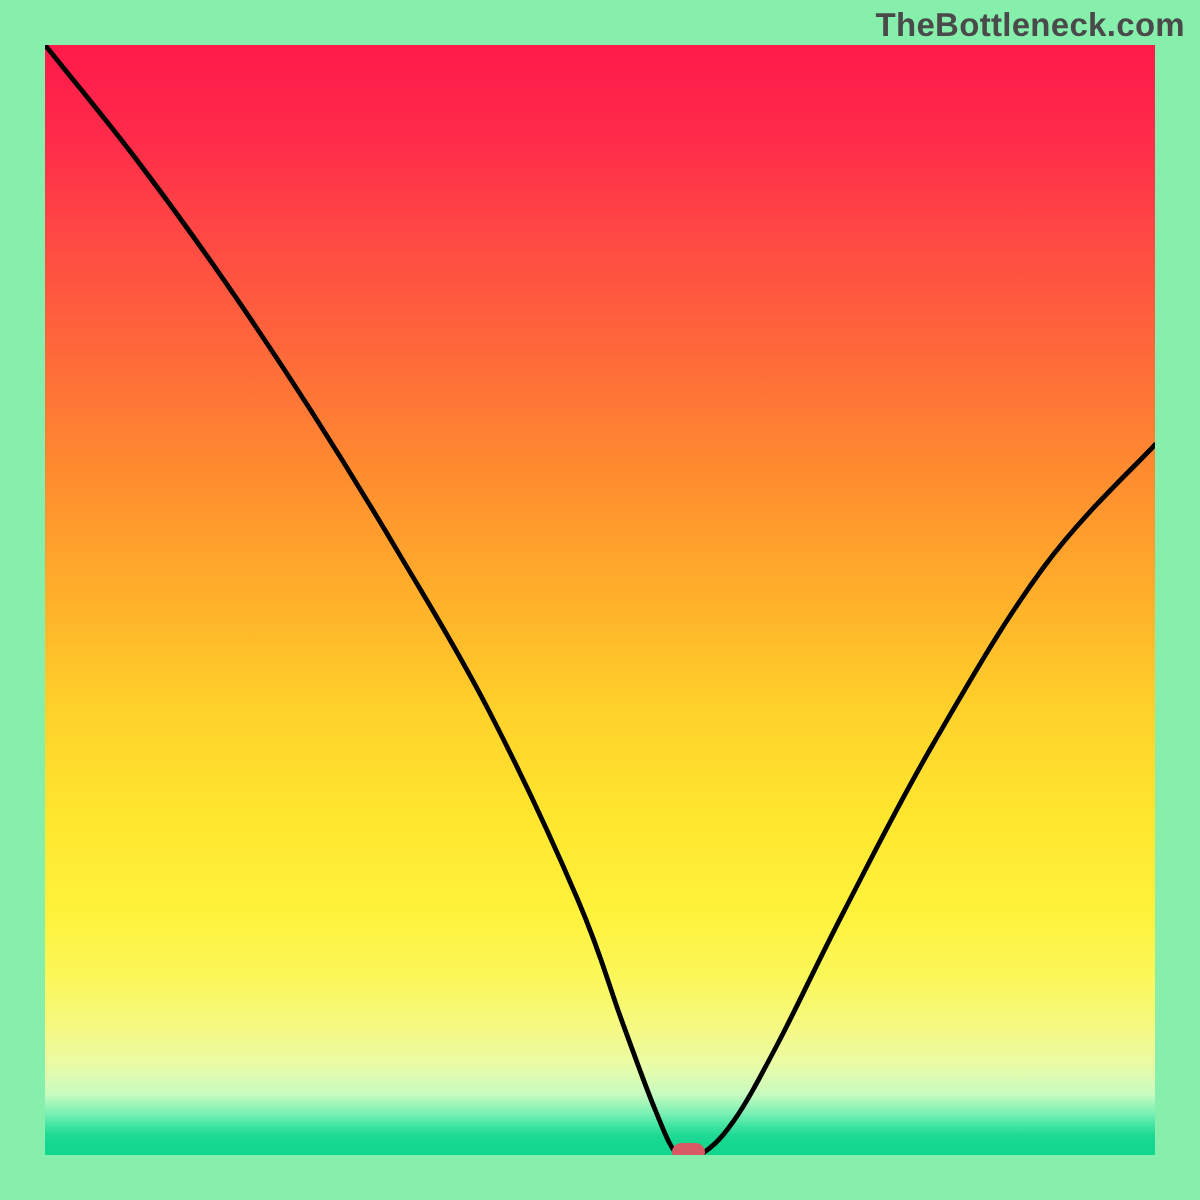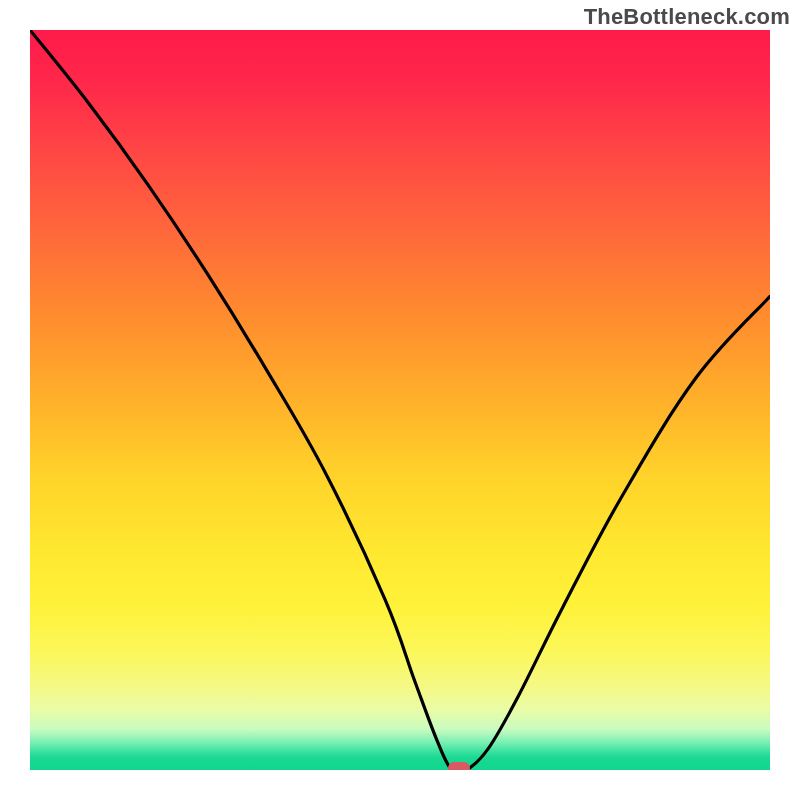--- a/index.html
+++ b/index.html
@@ -8,21 +8,21 @@
     width: 800px;
     height: 800px;
     background: #000;
     overflow: hidden;
     font-family: Arial, Helvetica, sans-serif;
   }
   .frame {
     position: relative;
     width: 800px;
     height: 800px;
-    background: #ffffff;
+    background: #86efac;
   }
   .watermark {
     position: absolute;
     top: 4px;
     right: 10px;
     color: #4a4a4a;
     font-size: 22px;
     font-weight: 600;
     letter-spacing: 0.2px;
     z-index: 10;

